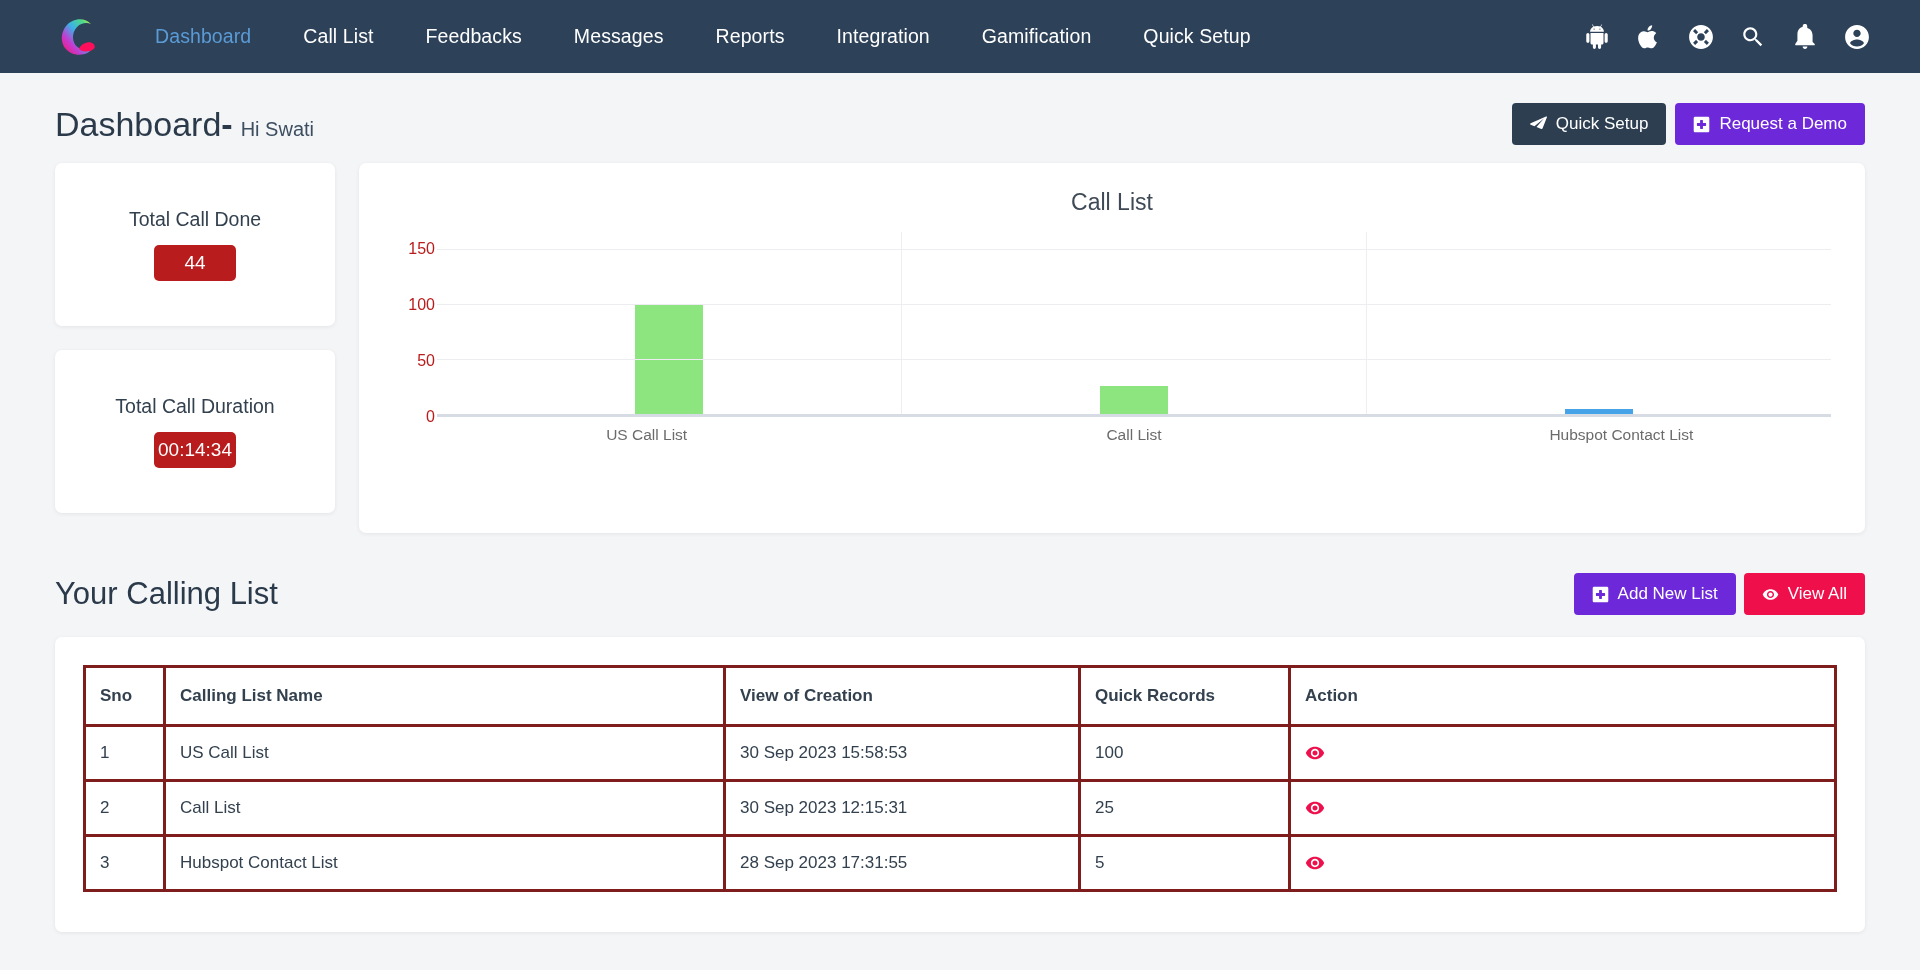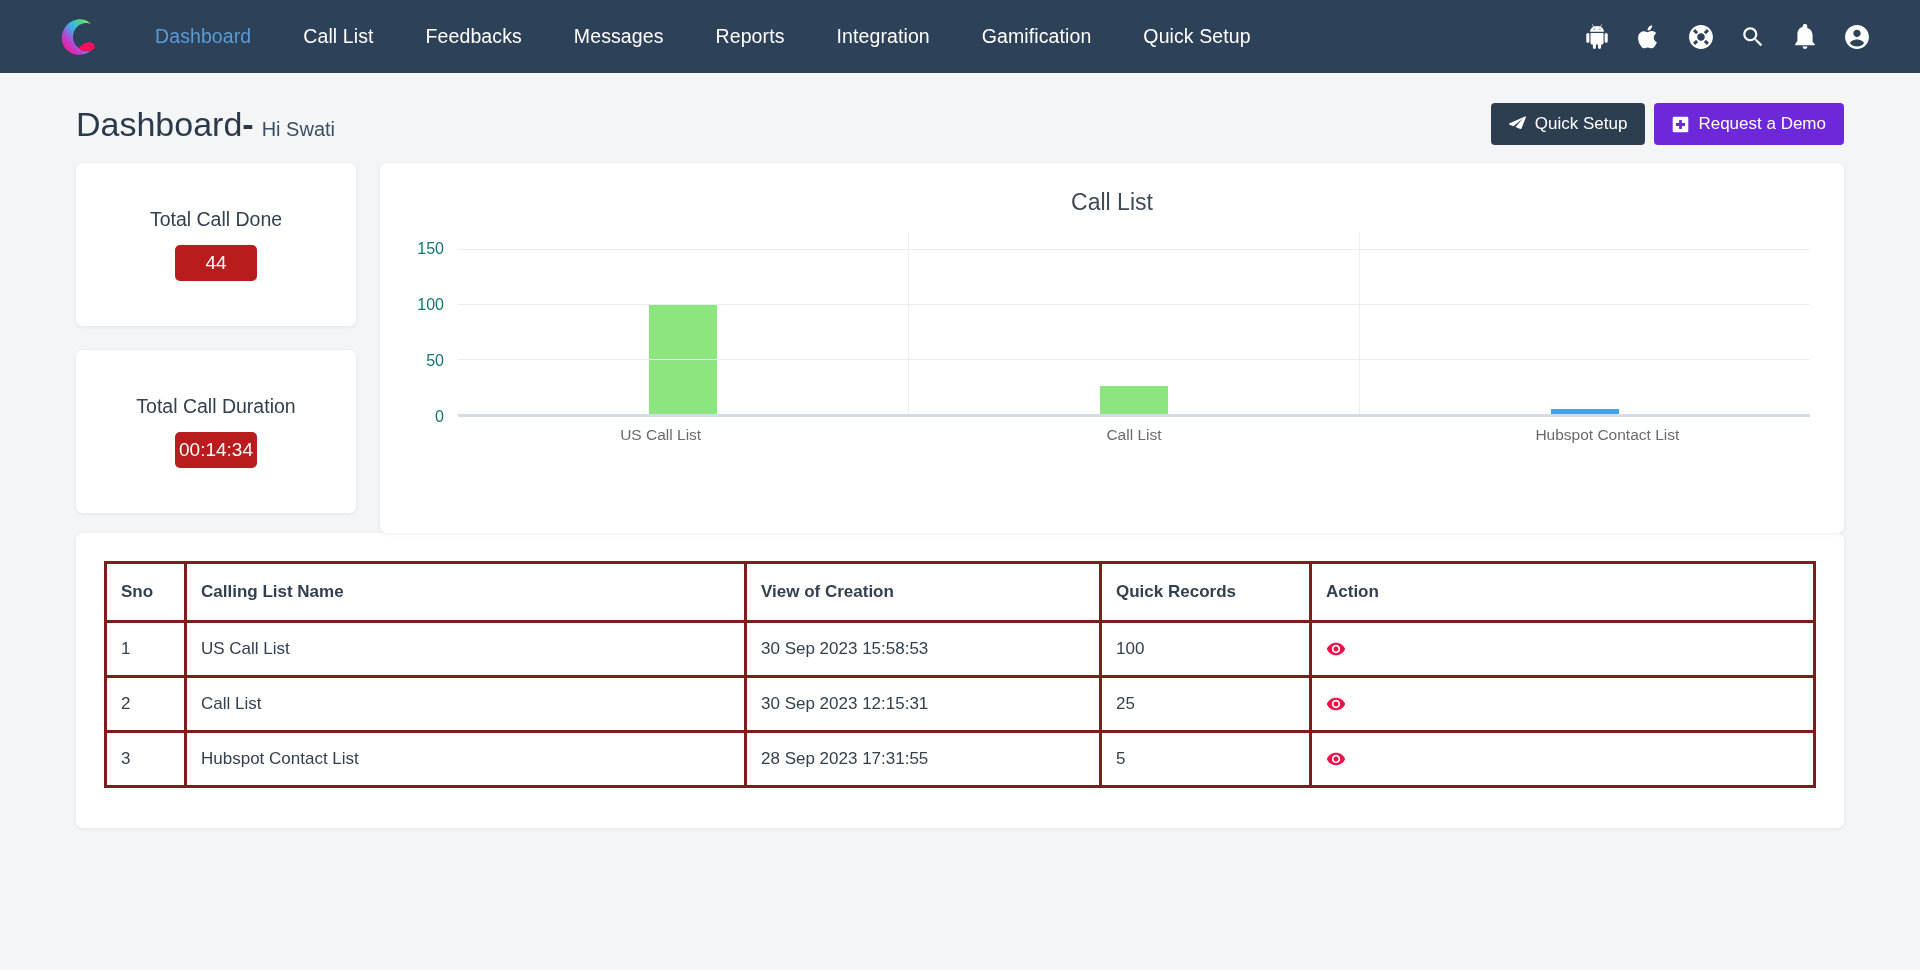--- a/index.html
+++ b/index.html
@@ -34,21 +34,21 @@
     margin-left: auto;
     display: flex;
     align-items: center;
     gap: 26px;
     padding-right: 22px;
   }
   .nav-icon { width: 26px; height: 26px; display: block; cursor: pointer; }
   .nav-icon svg { width: 100%; height: 100%; fill: #ffffff; display:block; }
 
   
-  .page { padding: 0 76px; }
+  .page { padding: 0 55px; }
   .page-head {
     display: flex;
     align-items: center;
     padding: 30px 0 18px 0;
   }
   .page-title {
     font-size: 34px;
     color: #2b3a4a;
     font-weight: 400;
   }
@@ -109,23 +109,23 @@
     text-align: center;
     font-size: 23px;
     color: #3f4a56;
     font-weight: 400;
     margin-bottom: 6px;
   }
   .plot { position: relative; height: 185px; margin: 16px 0 0 0; }
   .y-axis { position: absolute; left: 0; top: 0; bottom: 0; width: 42px; }
   .y-tick {
     position: absolute;
-    right: 12px;
+    right: 0;
     font-size: 16px;
-    color: #0f766e;
+    color: #b91c1c;
     transform: translateY(-50%);
     white-space: nowrap;
   }
   .grid-area {
     position: absolute; left: 44px; right: 0; top: 0; bottom: 0;
     border-bottom: 3px solid #d7dbe3;
   }
   .gridline { position: absolute; left: 0; right: 0; height: 1px; background: #ececf1; }
   .bars { position: absolute; left: 0; right: 0; bottom: 0; top: 0; display: flex; }
   .bar-slot {
@@ -302,20 +302,37 @@
           </div>
       </div>
       <div class="x-labels" id="x-labels">
           <div class="x-label">US Call List</div>
           <div class="x-label">Call List</div>
           <div class="x-label">Hubspot Contact List</div>
         </div>
     </div>
   </div>
 
+  <div class="list-head">
+    <div class="list-title">Your Calling List</div>
+    <div class="list-btns">
+      <button class="btn btn-blue">
+        <svg viewBox="0 0 24 24">
+            <path d="M21 1H3c-1.1 0-2 .9-2 2v18c0 1.1.9 2 2 2h18c1.1 0 2-.9 2-2V3c0-1.1-.9-2-2-2zm-2.5 12.3c0 .4-.3.7-.7.7h-3.8v3.8c0 .4-.3.7-.7.7h-2.6c-.4 0-.7-.3-.7-.7V14H6.2c-.4 0-.7-.3-.7-.7v-2.6c0-.4.3-.7.7-.7H10V6.2c0-.4.3-.7.7-.7h2.6c.4 0 .7.3.7.7V10h3.8c.4 0 .7.3.7.7v2.6z"></path>
+          </svg>
+        <span>Add New List</span>
+      </button>
+      <button class="btn btn-red">
+        <svg viewBox="0 0 24 24">
+            <path d="M12 4.5C7 4.5 2.7 7.6 1 12c1.7 4.4 6 7.5 11 7.5s9.3-3.1 11-7.5c-1.7-4.4-6-7.5-11-7.5zm0 12.5c-2.8 0-5-2.2-5-5s2.2-5 5-5 5 2.2 5 5-2.2 5-5 5zm0-8c-1.7 0-3 1.3-3 3s1.3 3 3 3 3-1.3 3-3-1.3-3-3-3z"></path>
+          </svg>
+        <span>View All</span>
+      </button>
+    </div>
+  </div>
 
   <div class="card table-card">
     <table>
       <thead>
         <tr>
           <th class="col-sno">Sno</th>
           <th class="col-name">Calling List Name</th>
           <th class="col-date">View of Creation</th>
           <th class="col-total">Quick Records</th>
           <th>Action</th>

